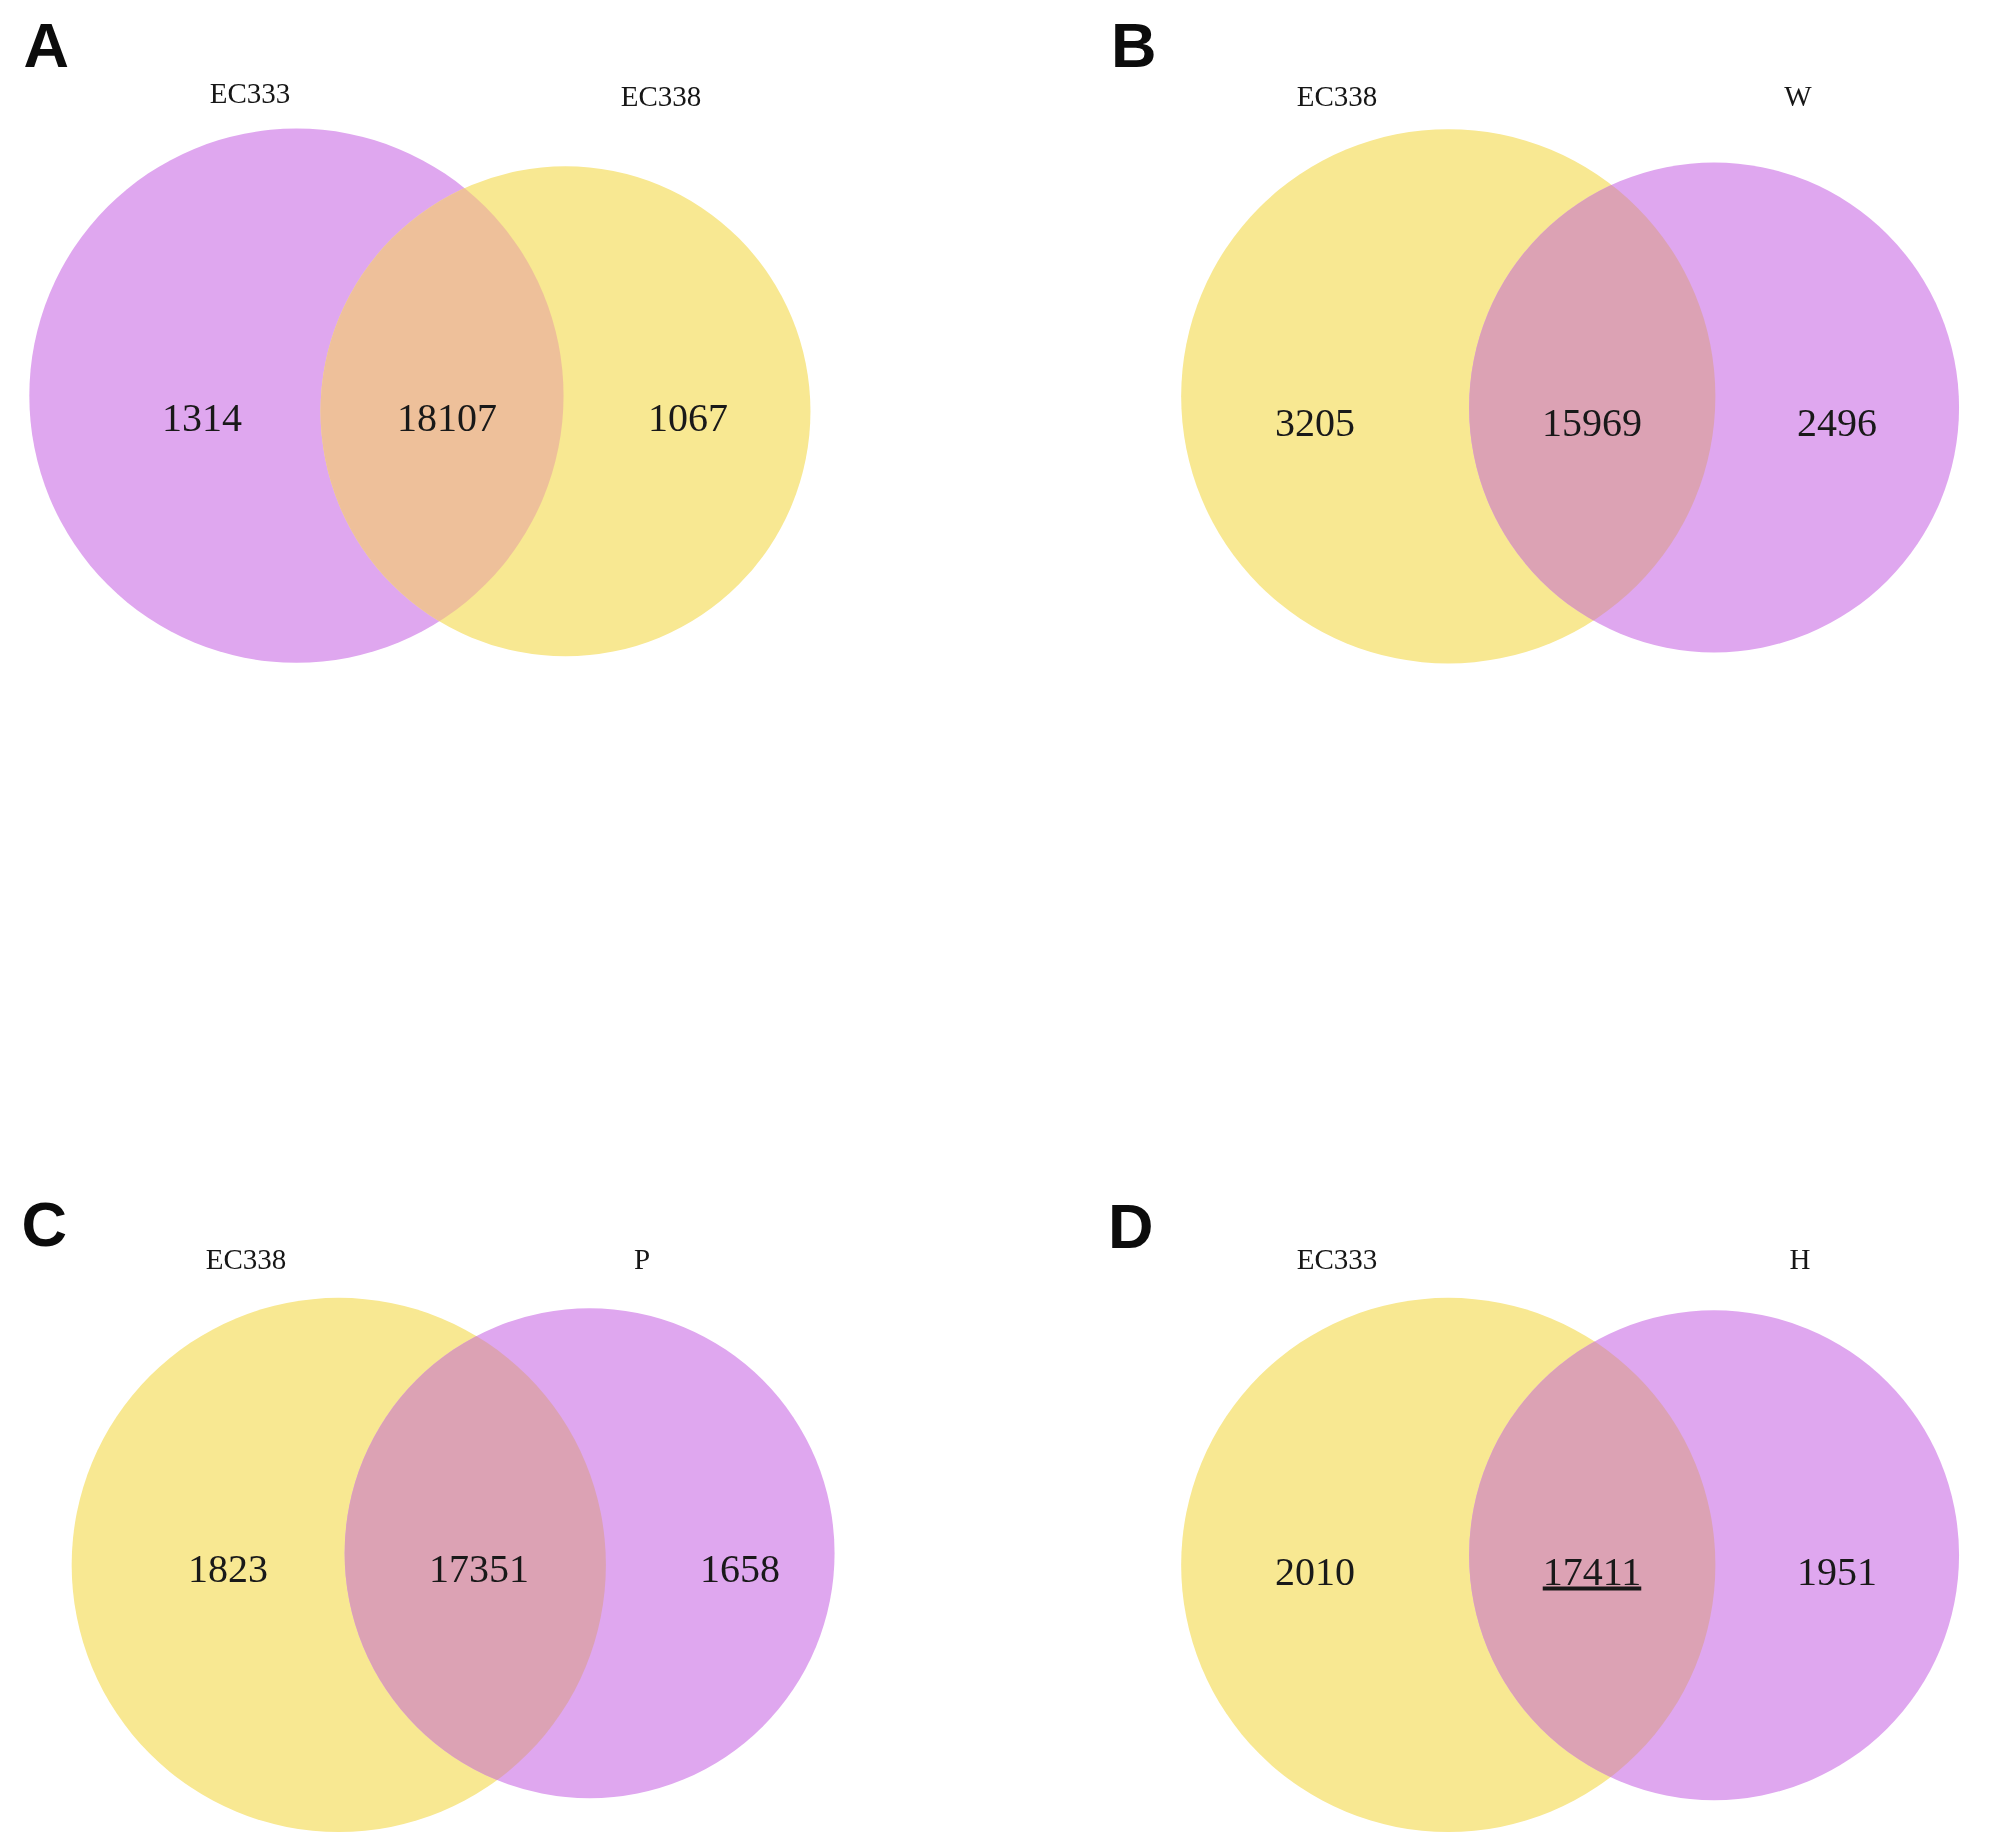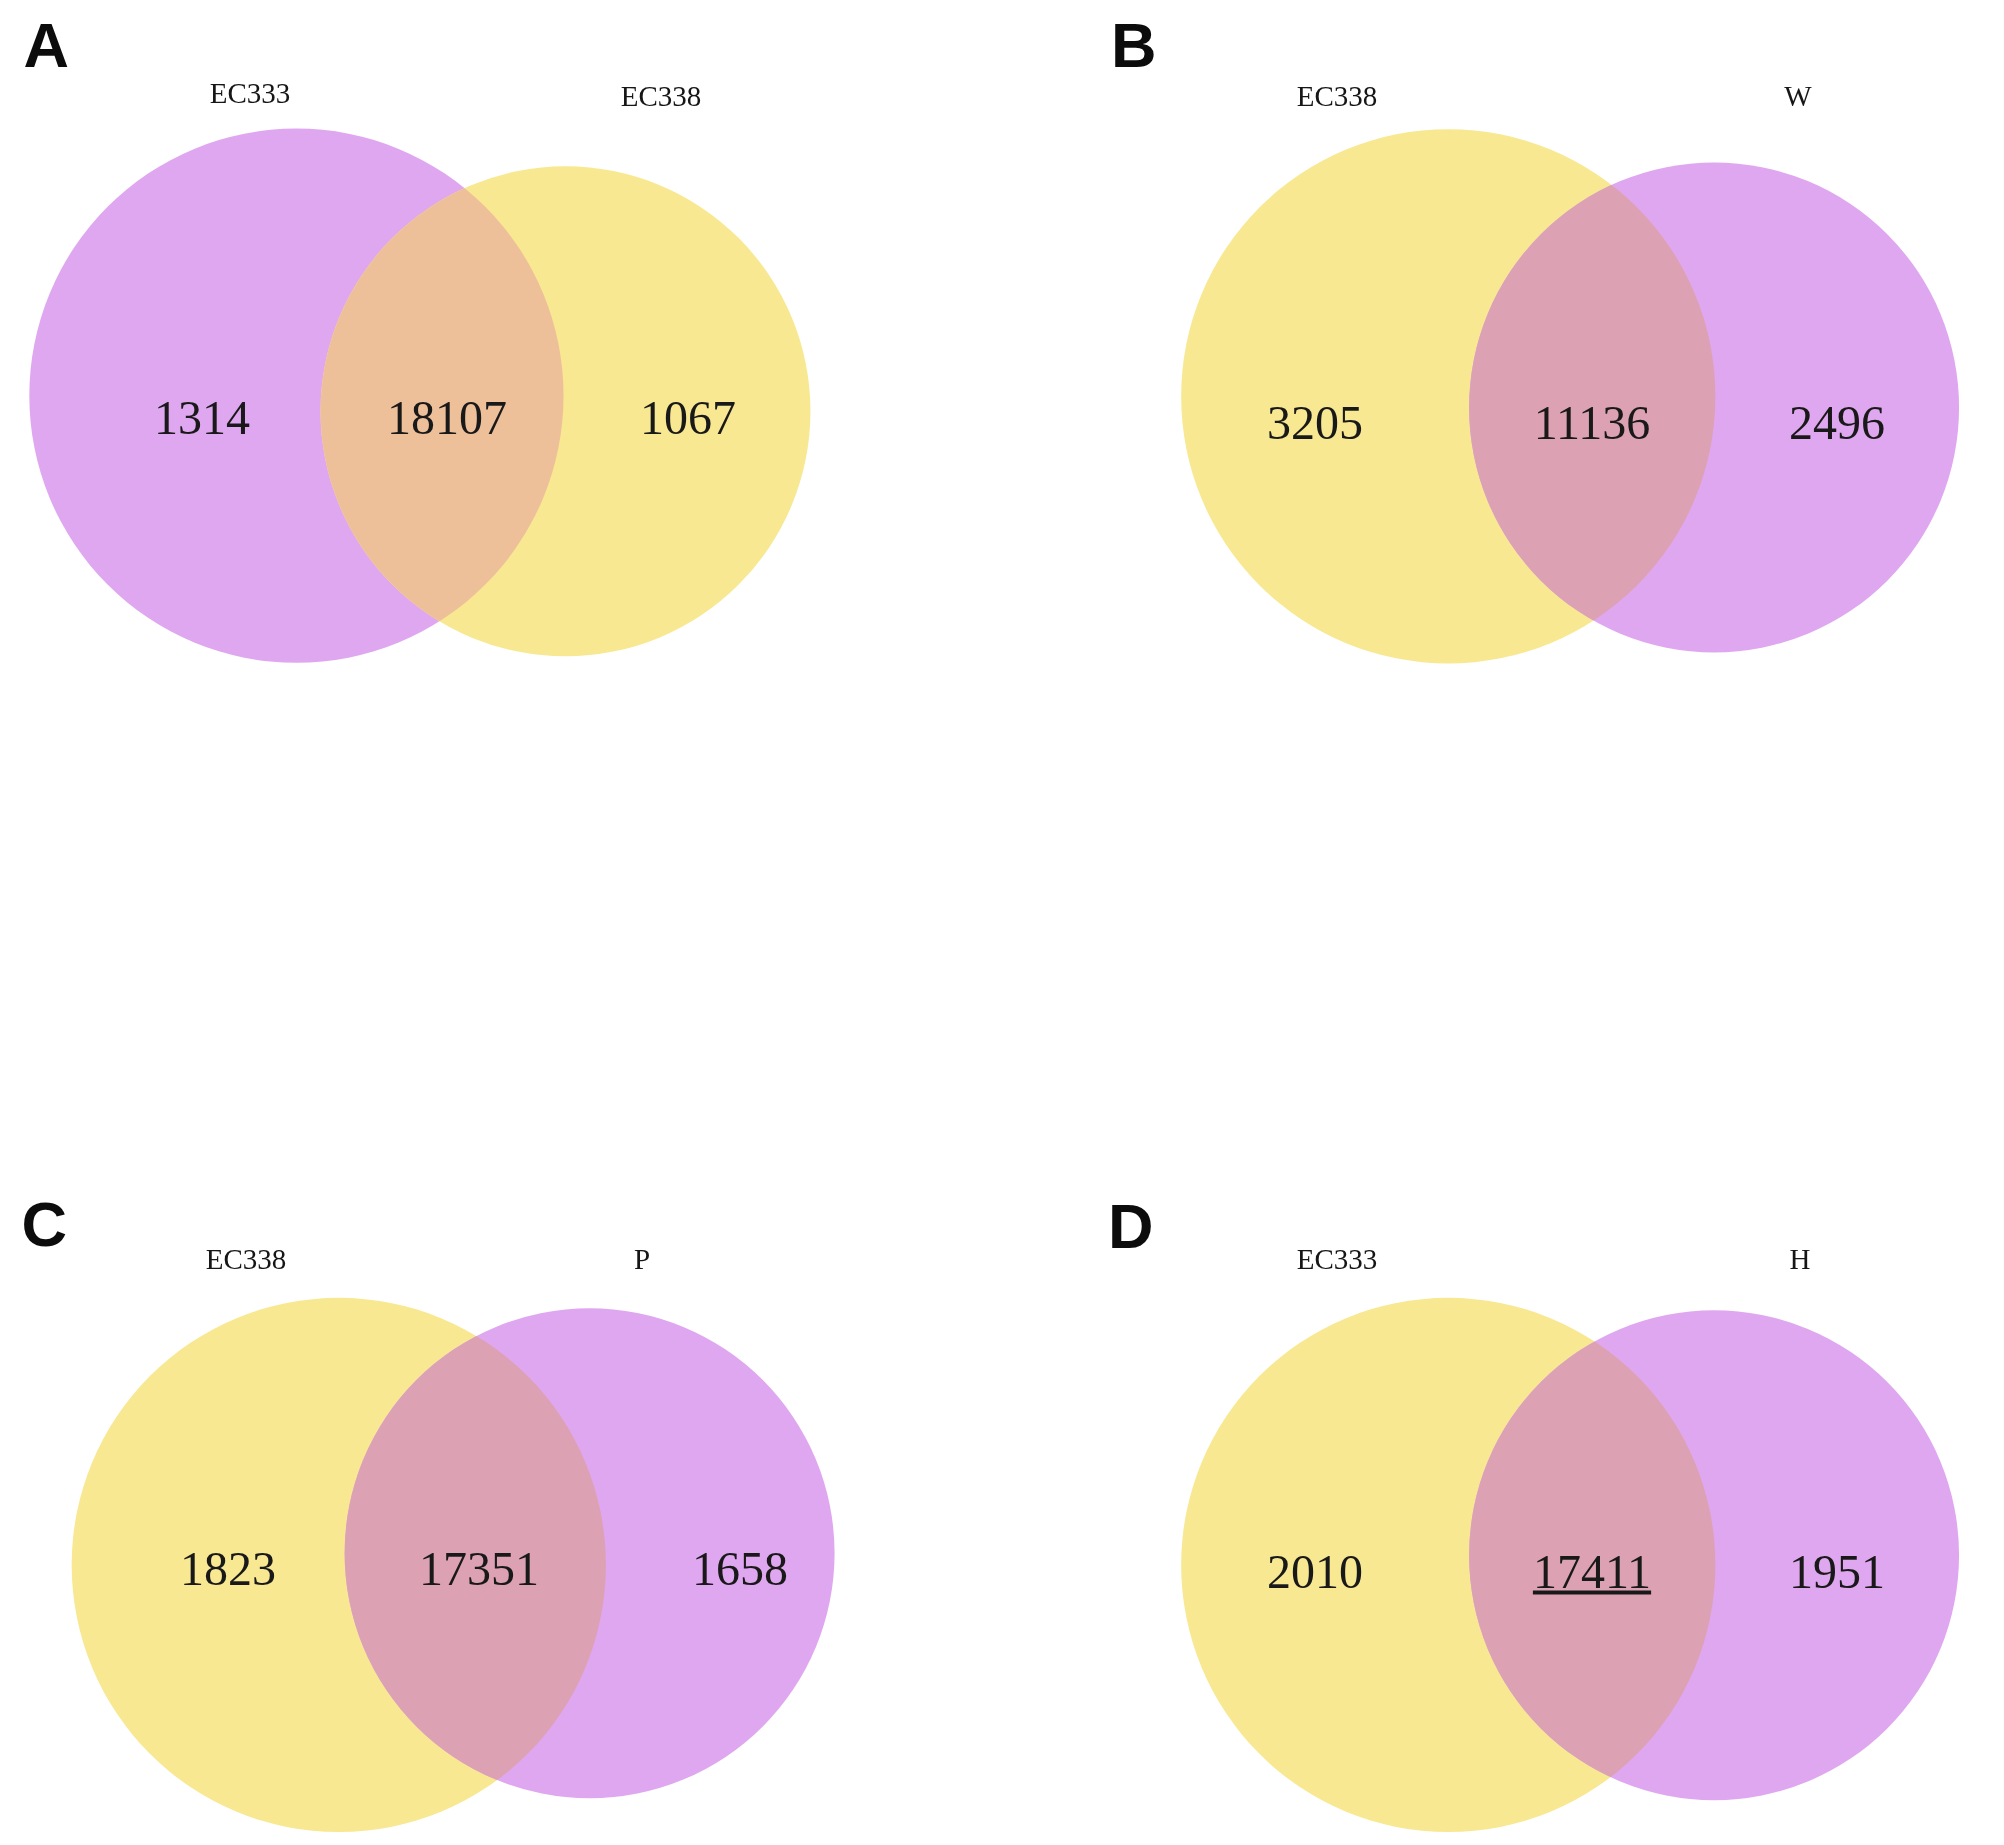--- a/index.html
+++ b/index.html
@@ -34,21 +34,21 @@
     transform: translate(-50%, -50%);
     font-family: "Liberation Serif", serif;
     font-size: 29px;
     color: #161616;
     white-space: nowrap;
   }
   .count {
     position: absolute;
     transform: translate(-50%, -50%);
     font-family: "Liberation Serif", serif;
-    font-size: 48px;
+    font-size: 40px;
     color: #191919;
     white-space: nowrap;
   }
 </style>
 </head>
 <body>
 
 <div class="page">
 
   <div class="panel" id="panel-0" style="left: 0px; top: 0px;">
@@ -78,21 +78,21 @@
           </clipPath>
         </defs>
         <circle cx="685" cy="608" r="410" fill="#f8e892"></circle>
         <circle cx="1093" cy="625" r="376" fill="#dfa7ef"></circle>
         <circle cx="1093" cy="625" r="376" fill="#dca2b4" clip-path="url(#lens-clip-B)"></circle>
       </svg>
     <div class="letter" style="left: 109px; top: 14.3px; transform: none;">B</div>
     <div class="set-label" style="left: 335px; top: 96px;">EC338</div>
     <div class="set-label" style="left: 796px; top: 96px;">W</div>
     <div class="count" style="left: 313px; top: 422px;">3205</div>
-    <div class="count" style="left: 590px; top: 422px;">11136</div>
+    <div class="count" style="left: 590px; top: 422px;">15969</div>
     <div class="count" style="left: 835px; top: 422px;">2496</div>
   </div>
 
   <div class="panel" id="panel-2" style="left: 0px; top: 923px;">
     <svg class="venn" width="1002" height="923" viewBox="0 0 1538 1416">
         <defs>
           <clipPath id="lens-clip-C">
             <circle cx="520" cy="985" r="410"></circle>
           </clipPath>
         </defs>

